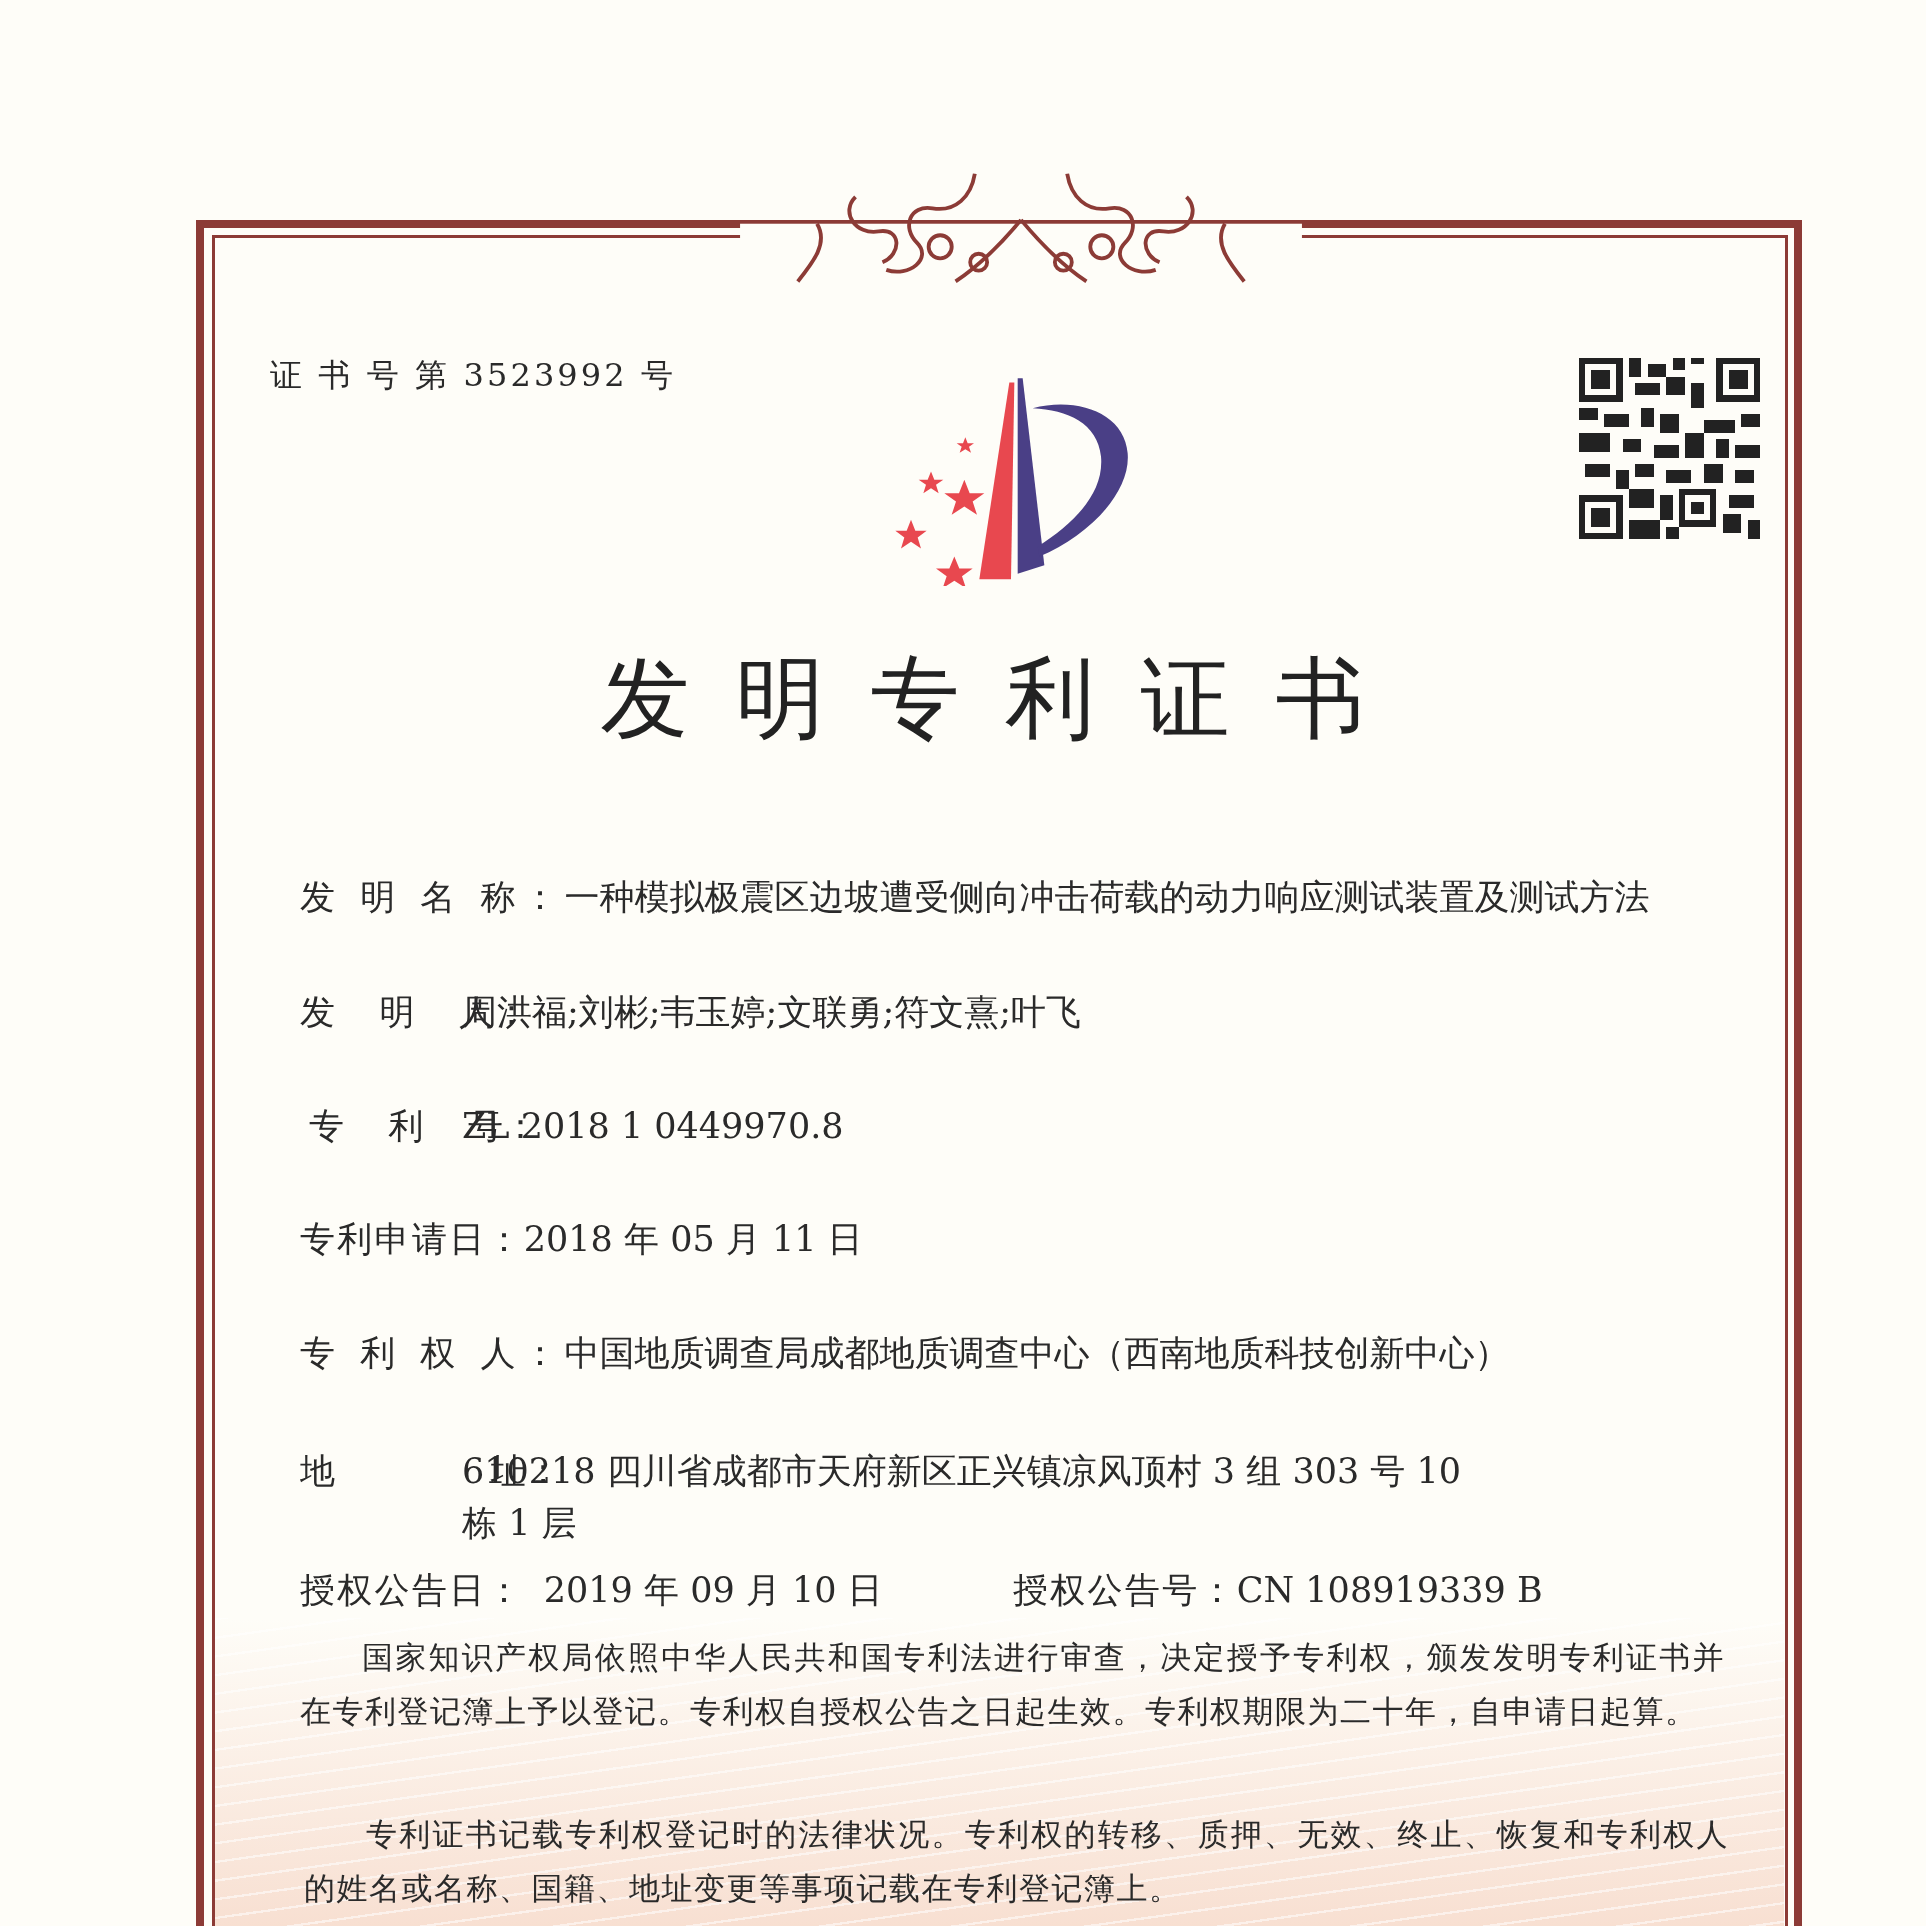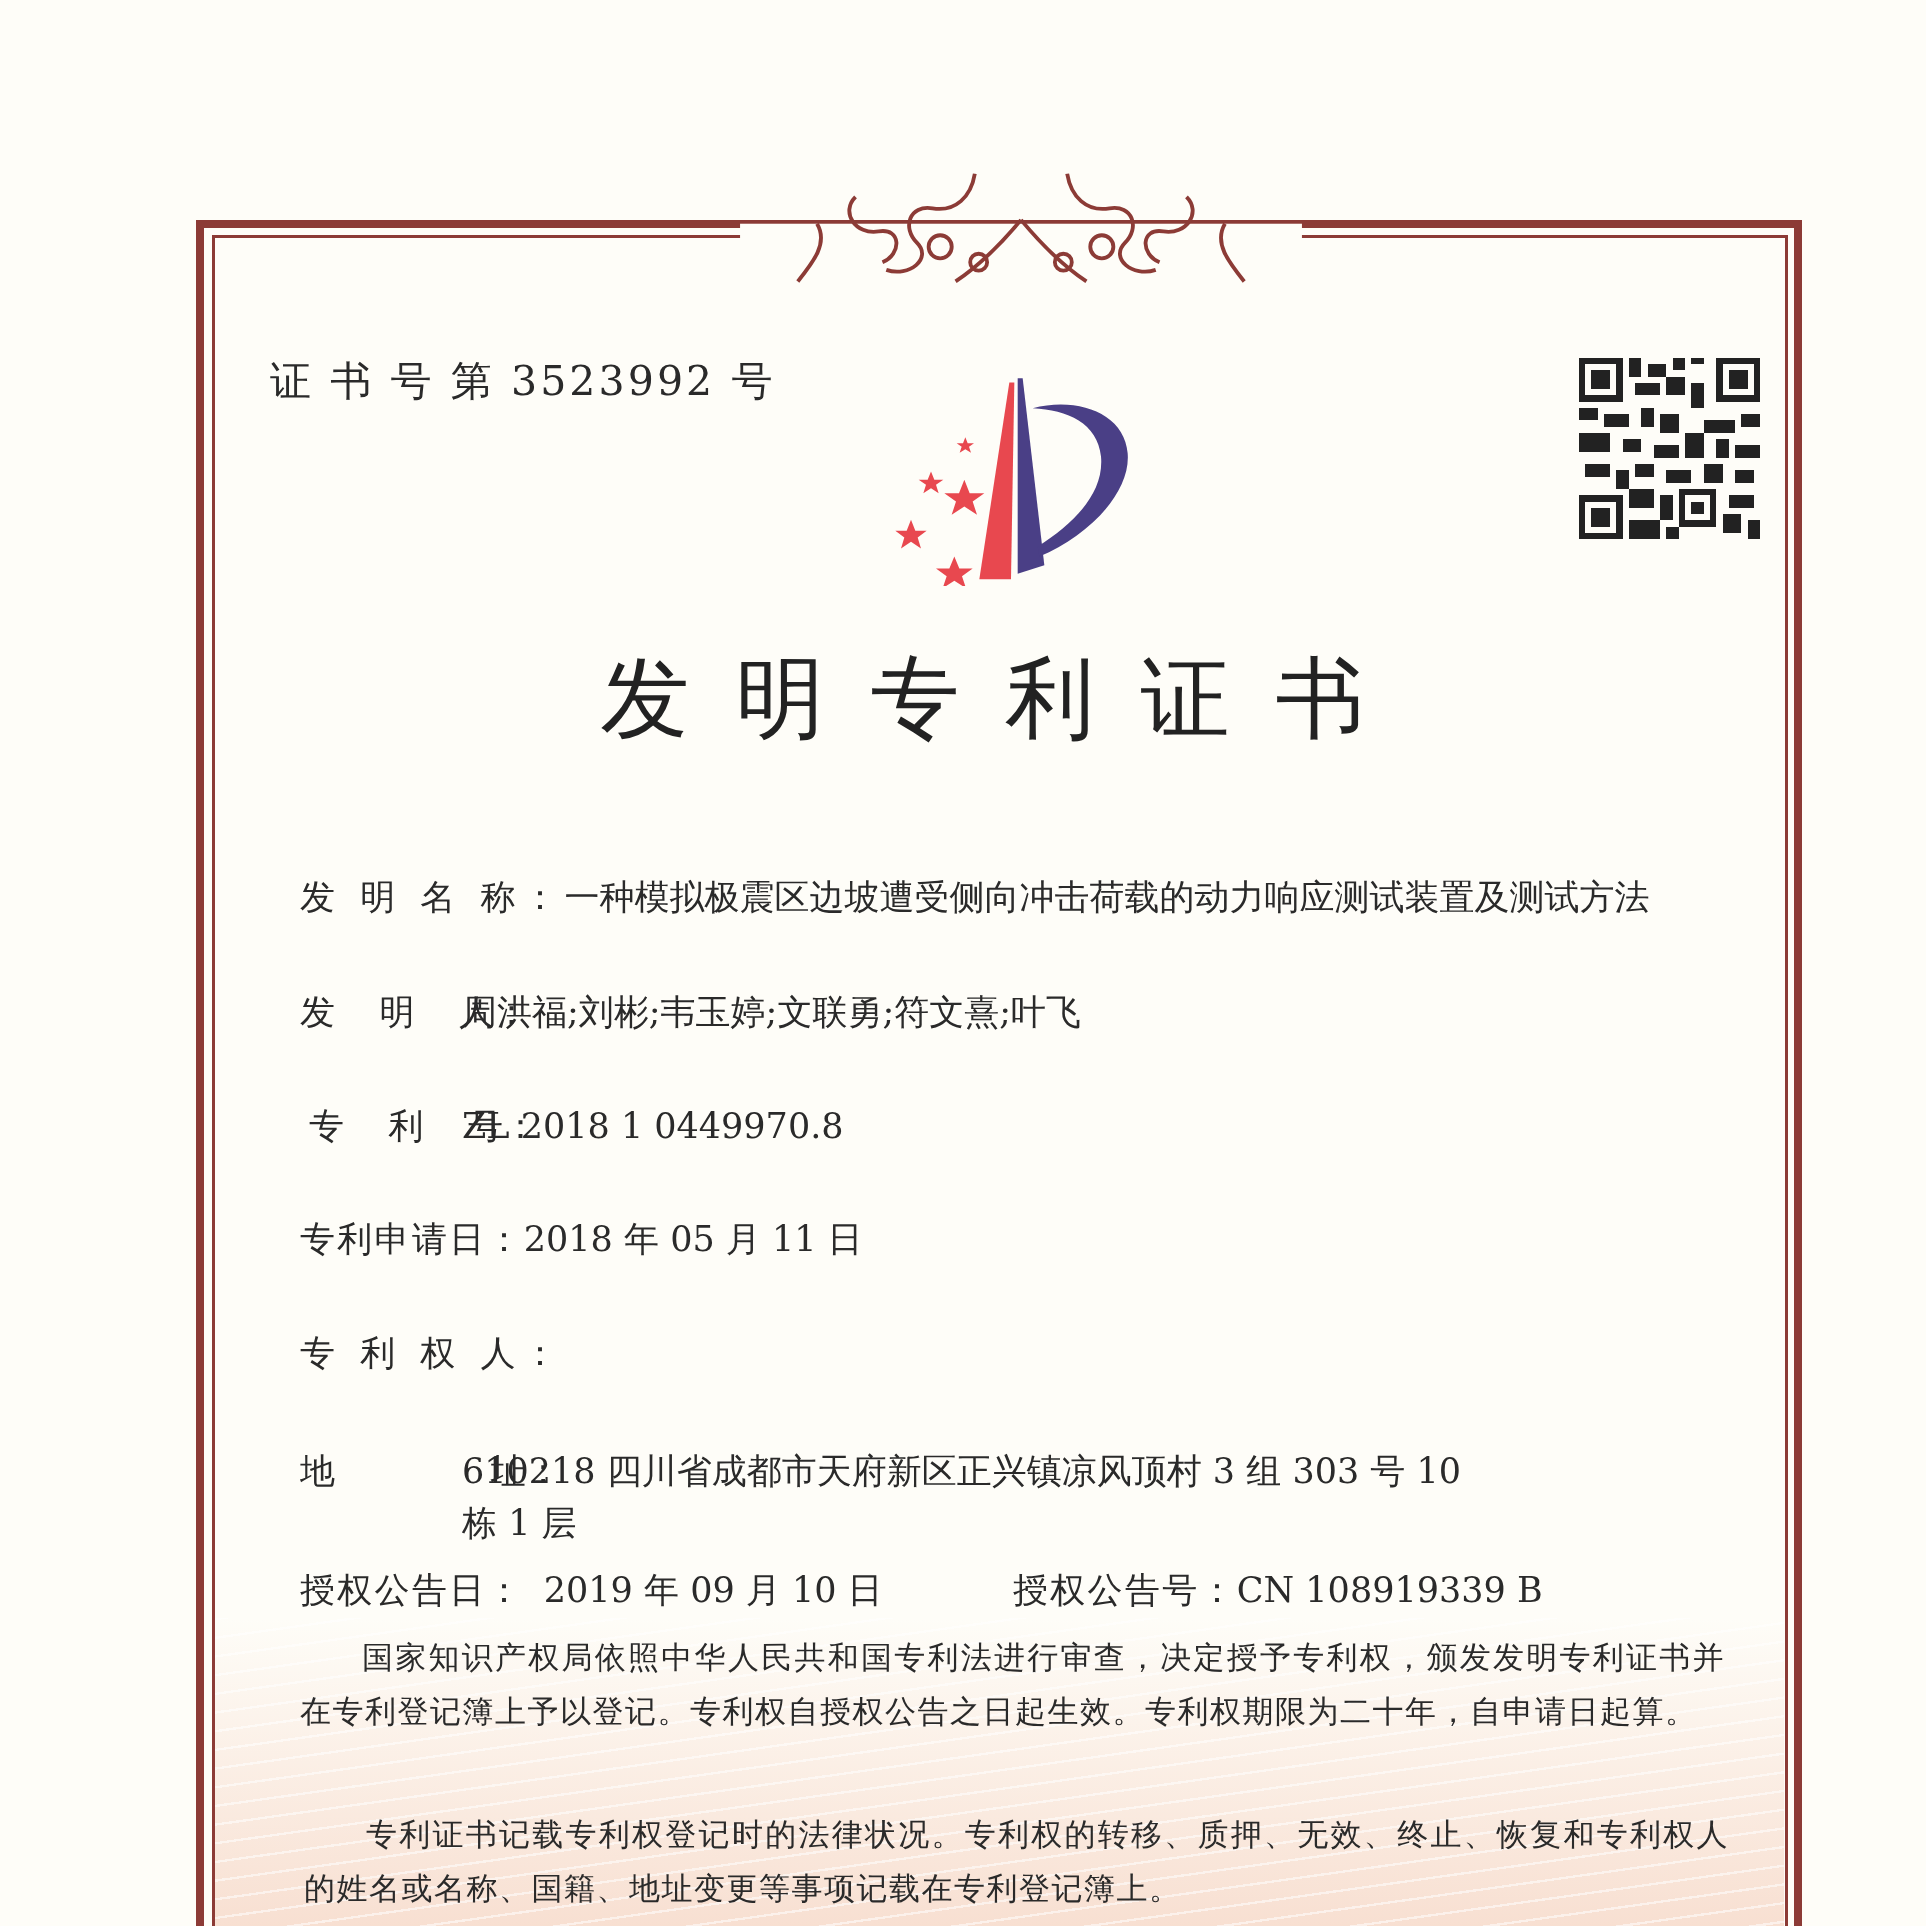--- a/index.html
+++ b/index.html
@@ -28,21 +28,21 @@
       linear-gradient(to bottom, rgba(254,253,248,1) 0%, #f7dccd 35%, #f0c2ae 100%);
   }
 
   
   .ornament-top {
     position: absolute; left: 740px; top: 166px; width: 562px; height: 127px;
   }
 
   .cert-number {
     position: absolute; left: 270px; top: 354px;
-    font-size: 41px; letter-spacing: 3.1px;
+    font-size: 32px; letter-spacing: 3.1px;
   }
   .qr { position: absolute; left: 1579px; top: 358px; width: 181px; height: 181px; }
 
   .logo { position: absolute; left: 871px; top: 347px; width: 300px; height: 239px; }
 
   .title {
     position: absolute; left: 0; width: 1965px; top: 639px; text-align: center;
     font-family: "DejaVu Sans", "Liberation Sans", sans-serif;
     font-size: 89px; letter-spacing: 46px; padding-left: 46px; box-sizing: border-box;
     color: #222;
@@ -174,20 +174,21 @@
     <span class="value" style="margin-left:-85px;">ZL 2018 1 0449970.8</span>
   </div>
 
   <div class="field" style="top:1213px;">
     <span class="label" style="letter-spacing:2.3px;">专利申请日：</span>
     <span class="value">2018 年 05 月 11 日</span>
   </div>
 
   <div class="field" style="top:1327px;">
     <span class="label">专 利 权 人：</span>
+    <span class="value" style="width:963px;">中国地质调查局成都地质调查中心（西南地质科技创新中心）</span>
   </div>
 
   <div class="field" style="top:1445px;">
     <span class="label" style="width:247px;letter-spacing:0;white-space:pre;">地              址：</span>
     <span class="value" style="width:1040px;margin-left:-85px;">610218 四川省成都市天府新区正兴镇凉风顶村 3 组 303 号 10 栋 1 层</span>
   </div>
 
   <div class="field" style="top:1564px;gap:20px;">
     <span class="label" style="letter-spacing:2.3px;">授权公告日：</span>
     <span class="value">2019 年 09 月 10 日</span>

